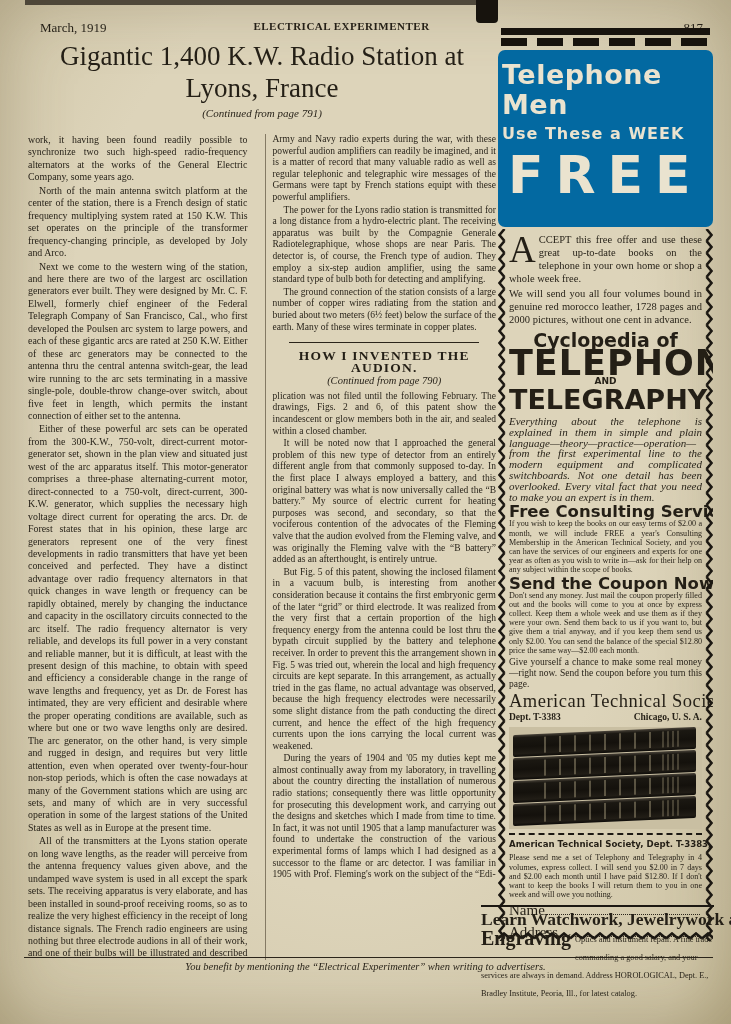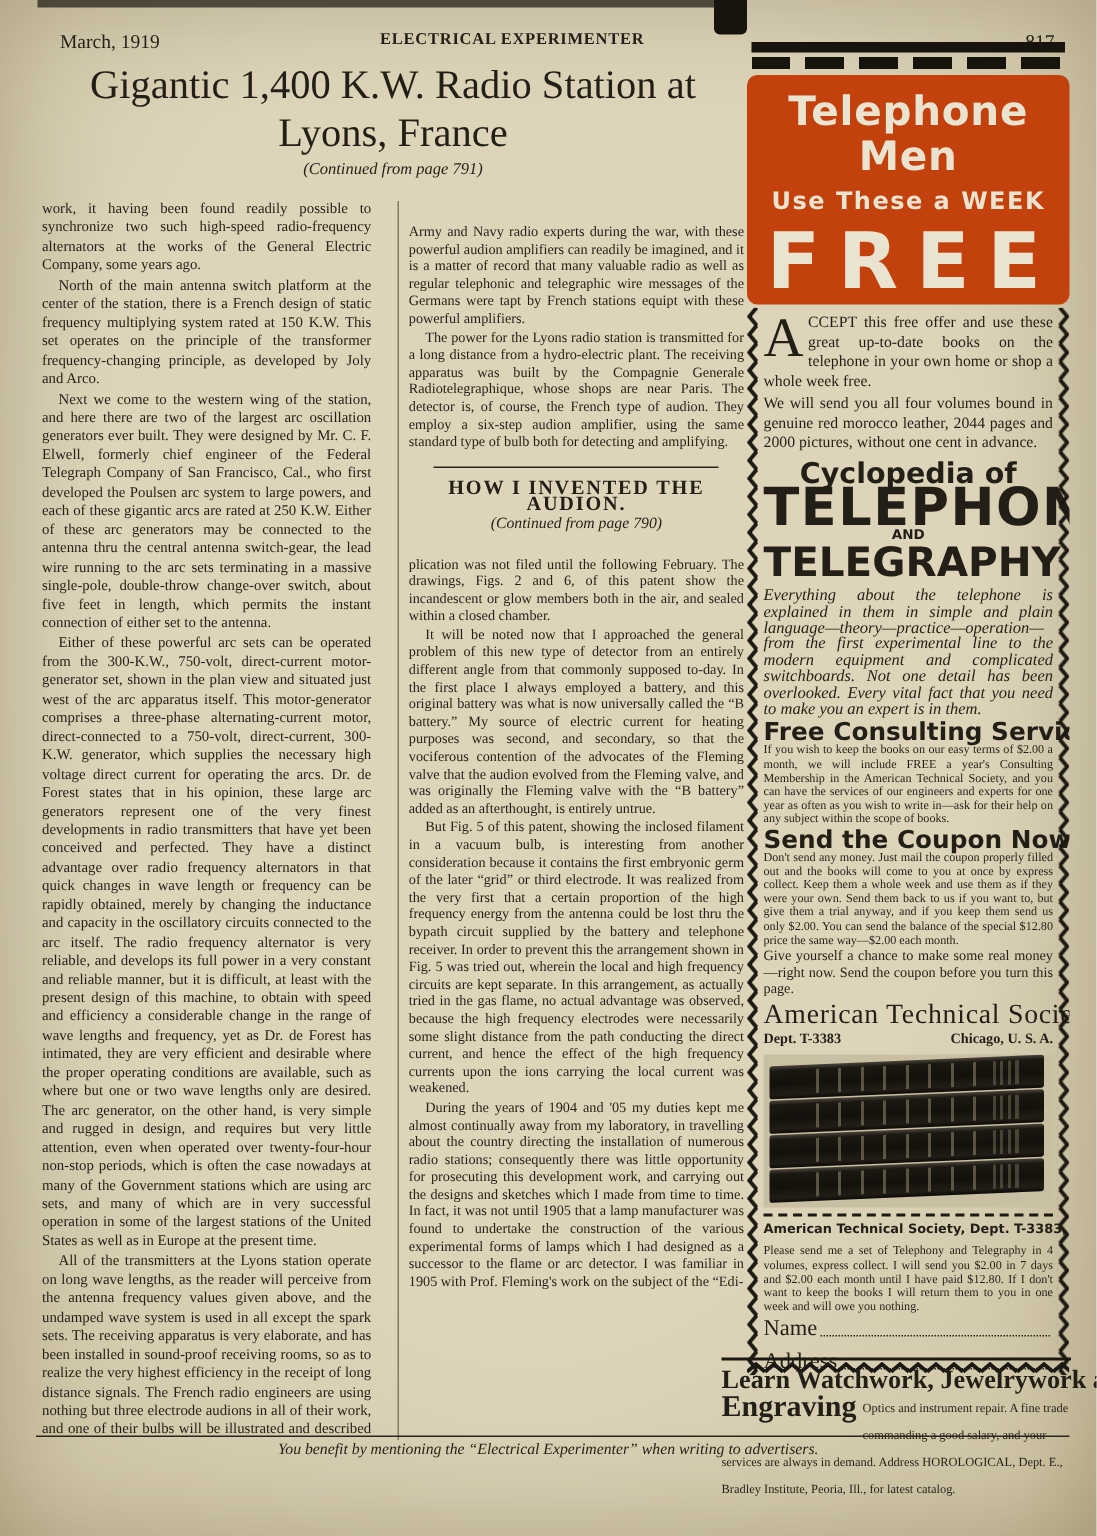--- a/index.html
+++ b/index.html
@@ -28,27 +28,27 @@
   .cols{position:absolute;top:134px;left:28px;width:468px;height:826px;display:flex;overflow:hidden;}
   .col{text-align:justify;}
   .col p{margin:0 10px 1px 0;text-indent:11px;}
   .col p:first-child{text-indent:0;}
   .col1{width:230px;padding-right:7px;border-right:1px solid #847a64;font-size:9.9px;line-height:12.45px;}
   .col2{width:224px;padding-left:7px;font-size:9.5px;line-height:11.6px;}
   .sec-rule{width:190px;border-top:1.5px solid #2a241a;margin:9px auto 7px;}
   .a2-title{font-weight:bold;font-size:13.5px;text-align:center;letter-spacing:1.2px;margin:0 0 2px;}
   .a2-cont{font-style:italic;font-size:10.5px;text-align:center;margin:0 0 4px;}
   .a2-body p{margin:0 0 1px;text-indent:11px;}
-  .a2-body p:first-child{text-indent:0;margin-top:16px;}
+  .a2-body p:first-child{text-indent:0;}
 
   
   .ad{position:absolute;top:28px;left:498px;width:215px;}
   .banner-bar{height:7px;background:#17130d;margin:0 3px 3px;}
   .banner-dashes{height:8px;margin:0 3px 4px;background:repeating-linear-gradient(90deg,#17130d 0 26px,transparent 26px 36px);}
-  .banner{background:#c2410c;border-radius:7px;text-align:center;padding:10px 4px 0;color:#eae3cf;
+  .banner{background:#0369a1;border-radius:7px;text-align:left;padding:10px 4px 24px;color:#eae3cf;
           font-family:"DejaVu Sans","Liberation Sans",sans-serif;}
   .banner-l1{font-size:27px;font-weight:bold;letter-spacing:.5px;line-height:30px;}
   .banner-l2{font-size:16px;font-weight:bold;letter-spacing:1px;margin-top:4px;}
   .banner-l3{font-size:52px;font-weight:bold;letter-spacing:12px;line-height:56px;margin-top:4px;text-indent:6px;}
 
   .ad-frame{position:relative;margin-top:2px;height:712px;overflow:hidden;padding:4px 11px 4px 11px;box-sizing:border-box;}
   .zz{position:absolute;top:0;bottom:0;}
   .zz-left{left:0;} .zz-right{right:0;}
   .zz-bottom{position:absolute;left:0;right:0;bottom:0;height:9px;}
   .ad-inner{font-size:10.5px;line-height:13px;text-align:justify;}
@@ -114,20 +114,21 @@
       <p>work, it having been found readily possible to synchronize two such high-speed radio-frequency alternators at the works of the General Electric Company, some years ago.</p>
       <p>North of the main antenna switch platform at the center of the station, there is a French design of static frequency multiplying system rated at 150 K.W.  This set operates on the principle of the transformer frequency-changing principle, as developed by Joly and Arco.</p>
       <p>Next we come to the western wing of the station, and here there are two of the largest arc oscillation generators ever built.  They were designed by Mr. C. F. Elwell, formerly chief engineer of the Federal Telegraph Company of San Francisco, Cal., who first developed the Poulsen arc system to large powers, and each of these gigantic arcs are rated at 250 K.W.  Either of these arc generators may be connected to the antenna thru the central antenna switch-gear, the lead wire running to the arc sets terminating in a massive single-pole, double-throw change-over switch, about five feet in length, which permits the instant connection of either set to the antenna.</p>
       <p>Either of these powerful arc sets can be operated from the 300-K.W., 750-volt, direct-current motor-generator set, shown in the plan view and situated just west of the arc apparatus itself.  This motor-generator comprises a three-phase alternating-current motor, direct-connected to a 750-volt, direct-current, 300-K.W. generator, which supplies the necessary high voltage direct current for operating the arcs.  Dr. de Forest states that in his opinion, these large arc generators represent one of the very finest developments in radio transmitters that have yet been conceived and perfected.  They have a distinct advantage over radio frequency alternators in that quick changes in wave length or frequency can be rapidly obtained, merely by changing the inductance and capacity in the oscillatory circuits connected to the arc itself.  The radio frequency alternator is very reliable, and develops its full power in a very constant and reliable manner, but it is difficult, at least with the present design of this machine, to obtain with speed and efficiency a considerable change in the range of wave lengths and frequency, yet as Dr. de Forest has intimated, they are very efficient and desirable where the proper operating conditions are available, such as where but one or two wave lengths only are desired.  The arc generator, on the other hand, is very simple and rugged in design, and requires but very little attention, even when operated over twenty-four-hour non-stop periods, which is often the case nowadays at many of the Government stations which are using arc sets, and many of which are in very successful operation in some of the largest stations of the United States as well as in Europe at the present time.</p>
       <p>All of the transmitters at the Lyons station operate on long wave lengths, as the reader will perceive from the antenna frequency values given above, and the undamped wave system is used in all except the spark sets.  The receiving apparatus is very elaborate, and has been installed in sound-proof receiving rooms, so as to realize the very highest efficiency in the receipt of long distance signals.  The French radio engineers are using nothing but three electrode audions in all of their work, and one of their bulbs will be illustrated and described in the April issue.  The French receiving sets make use of two or more amplifier bulbs, and when necessary a six-stage amplifier is used, which boosts the strength of signal received 1,000,000 times.  Some of the clever work accomplished by the French</p>
     </div>
   <div class="col col2">
     <div class="a2-body">
         <p>Army and Navy radio experts during the war, with these powerful audion amplifiers can readily be imagined, and it is a matter of record that many valuable radio as well as regular telephonic and telegraphic wire messages of the Germans were tapt by French stations equipt with these powerful amplifiers.</p>
         <p>The power for the Lyons radio station is transmitted for a long distance from a hydro-electric plant.  The receiving apparatus was built by the Compagnie Generale Radiotelegraphique, whose shops are near Paris.  The detector is, of course, the French type of audion.  They employ a six-step audion amplifier, using the same standard type of bulb both for detecting and amplifying.</p>
+        <p>The ground connection of the station consists of a large number of copper wires radiating from the station and buried about two meters (6½ feet) below the surface of the earth.  Many of these wires terminate in copper plates.</p>
       </div>
     <div class="sec-rule"></div>
     <div class="a2-title">HOW I INVENTED THE AUDION.</div>
     <div class="a2-cont">(Continued from page 790)</div>
     <div class="a2-body">
         <p>plication was not filed until the following February.  The drawings, Figs. 2 and 6, of this patent show the incandescent or glow members both in the air, and sealed within a closed chamber.</p>
         <p>It will be noted now that I approached the general problem of this new type of detector from an entirely different angle from that commonly supposed to-day.  In the first place I always employed a battery, and this original battery was what is now universally called the “B battery.”  My source of electric current for heating purposes was second, and secondary, so that the vociferous contention of the advocates of the Fleming valve that the audion evolved from the Fleming valve, and was originally the Fleming valve with the “B battery” added as an afterthought, is entirely untrue.</p>
         <p>But Fig. 5 of this patent, showing the inclosed filament in a vacuum bulb, is interesting from another consideration because it contains the first embryonic germ of the later “grid” or third electrode.  It was realized from the very first that a certain proportion of the high frequency energy from the antenna could be lost thru the bypath circuit supplied by the battery and telephone receiver.  In order to prevent this the arrangement shown in Fig. 5 was tried out, wherein the local and high frequency circuits are kept separate.  In this arrangement, as actually tried in the gas flame, no actual advantage was observed, because the high frequency electrodes were necessarily some slight distance from the path conducting the direct current, and hence the effect of the high frequency currents upon the ions carrying the local current was weakened.</p>
         <p>During the years of 1904 and '05 my duties kept me almost continually away from my laboratory, in travelling about the country directing the installation of numerous radio stations; consequently there was little opportunity for prosecuting this development work, and carrying out the designs and sketches which I made from time to time.  In fact, it was not until 1905 that a lamp manufacturer was found to undertake the construction of the various experimental forms of lamps which I had designed as a successor to the flame or arc detector.  I was familiar in 1905 with Prof. Fleming's work on the subject of the “Edi-</p>
       </div>
@@ -164,21 +165,21 @@
       <defs>
           <pattern id="zzB" width="12" height="8" patternUnits="userSpaceOnUse">
         <path d="M0,6.5 L6,1.5 L12,6.5" fill="none" stroke="#1c1812" stroke-width="2.6"></path>
       </pattern>
         </defs>
       <rect width="215" height="8" fill="url(#zzB)"></rect>
     </svg>
 
     <div class="ad-inner">
       <p class="ad-p"><span class="dropcap">A</span><span>CCEPT this free offer and use these great up-to-date books on the telephone in your own home or shop a whole week free.</span></p>
-      <p class="ad-p2">We will send you all four volumes bound in genuine red morocco leather, 2044 pages and 2000 pictures, without one cent in advance.</p>
+      <p class="ad-p2">We will send you all four volumes bound in genuine red morocco leather, 1728 pages and 2000 pictures, without one cent in advance.</p>
 
       <div class="prod">
         <div class="prod-l1">Cyclopedia of</div>
         <div class="prod-l2">TELEPHONY</div>
         <div class="prod-l3">AND</div>
         <div class="prod-l4">TELEGRAPHY</div>
       </div>
 
       <p class="ad-desc">Everything about the telephone is explained in them in simple and plain language—theory—practice—operation—from the first experimental line to the modern equipment and complicated switchboards.  Not one detail has been overlooked.  Every vital fact that you need to make you an expert is in them.</p>
 

